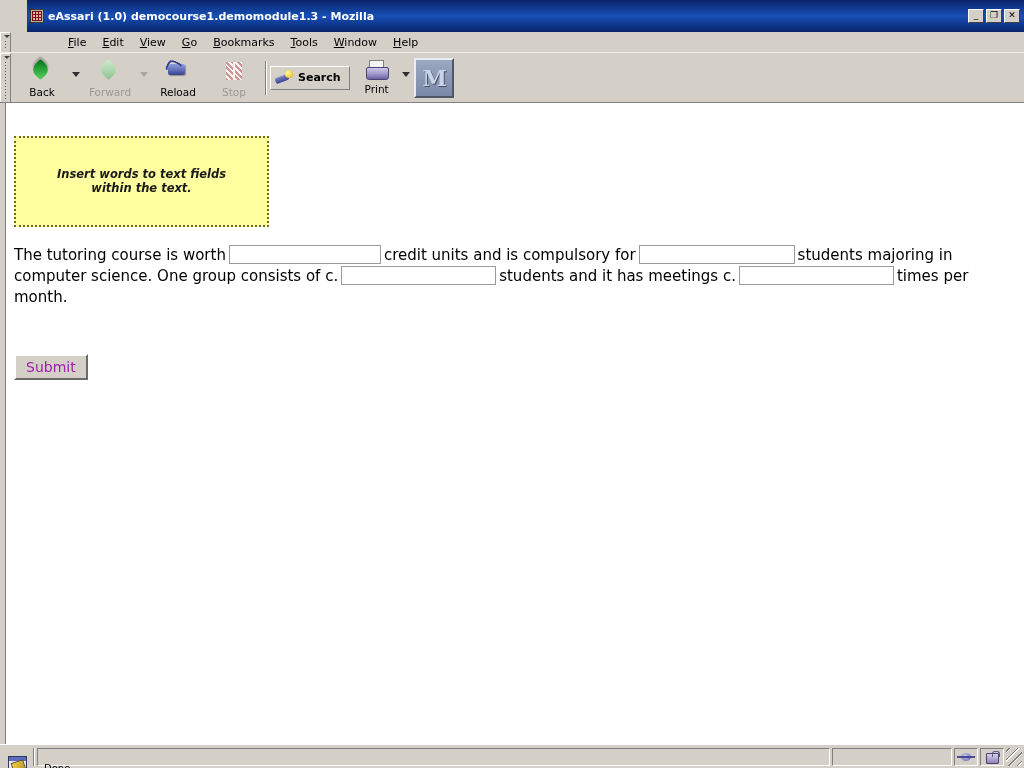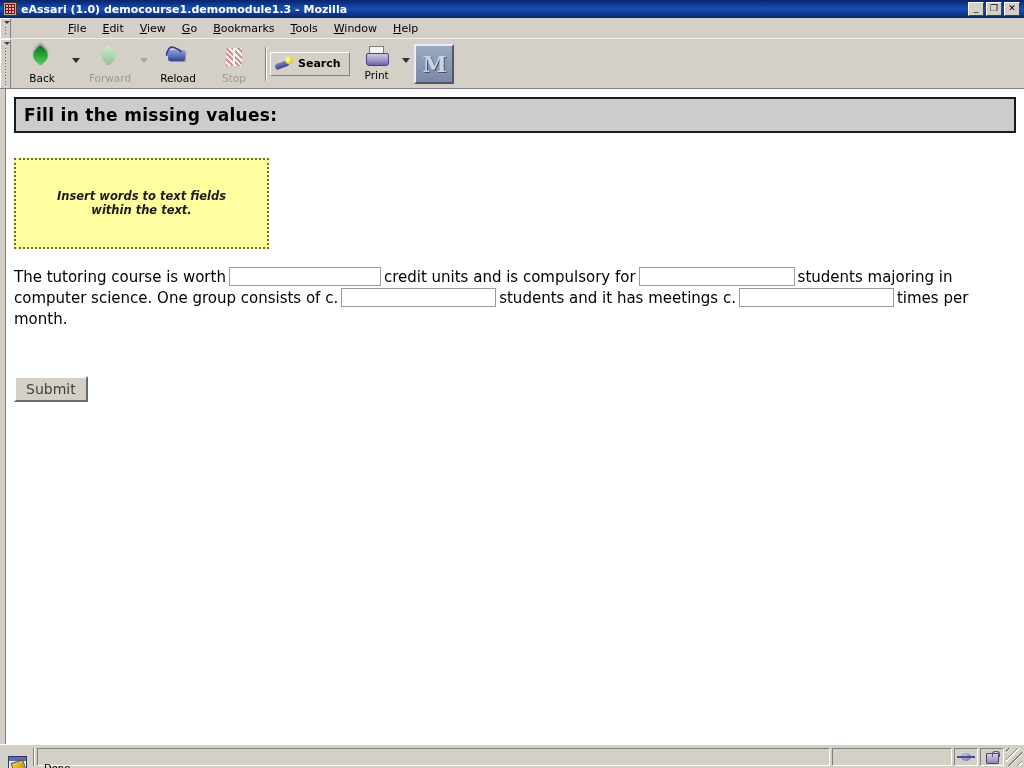--- a/index.html
+++ b/index.html
@@ -12,25 +12,26 @@
   }
   #app {
     width: 1024px; height: 768px;
     position: relative;
     background: #d4d0c8;
     display: flex; flex-direction: column;
   }
 
   
   .titlebar {
-    height: 18px;
+    height: 32px;
     background: linear-gradient(to bottom, #0a246a 0%, #164fb5 50%, #0a246a 100%);
     display: flex; align-items: center;
     padding: 0 2px 0 2px;
     flex: 0 0 auto;
+    margin-left: 27px;
   }
   .title-icon {
     width: 14px; height: 14px;
     margin: 0 4px 0 1px;
     background: #b8b0a0;
     border: 1px solid #403828;
     position: relative;
     flex: 0 0 auto;
   }
   .title-icon::before {
@@ -389,21 +390,21 @@
     top: -1px;
   }
   .exercise .blank.b1 { width: 152px; }
   .exercise .blank.b2 { width: 156px; }
   .exercise .blank.b3 { width: 155px; }
   .exercise .blank.b4 { width: 155px; }
   .submit-row { margin-top: 46px; }
   .submit-btn {
     font-family: "DejaVu Sans", sans-serif;
     font-size: 14px;
-    color: #404040;
+    color: #a21caf;
     background: #d4d0c8;
     border-top: 2px solid #ffffff;
     border-left: 2px solid #ffffff;
     border-right: 2px solid #6a6a6a;
     border-bottom: 2px solid #6a6a6a;
     padding: 3px 10px;
   }
 
   
   .statusbar {
@@ -607,23 +608,20 @@
       <div class="mozbtn">
         <span>M</span>
       </div>
     </div>
   </div>
 
   <div class="content-wrap">
     <div class="side-grip"></div>
     <div class="page">
 
-      <div class="heading-bar">
-        <h1>Fill in the missing values:</h1>
-      </div>
 
       <div class="note-box">
         <span>Insert words to text fields within the text.</span>
       </div>
 
       <div class="exercise">
         <span>The tutoring course is worth</span><input class="blank b1" type="text" value="" style=""><span>credit units and is compulsory for</span><input class="blank b2" type="text" value="" style=""><span>students majoring in computer science. One group consists of c.</span><input class="blank b3" type="text" value="" style=""><span>students and it has meetings c.</span><input class="blank b4" type="text" value="" style=""><span>times per month.</span>
       </div>
 
       <div class="submit-row">

